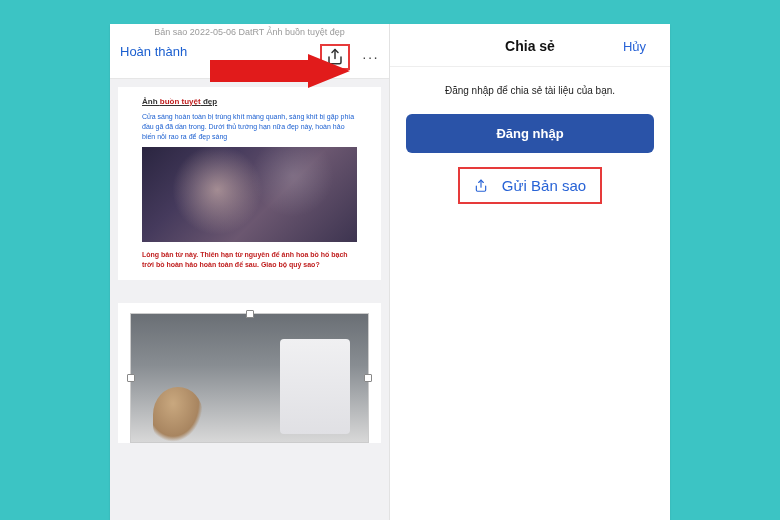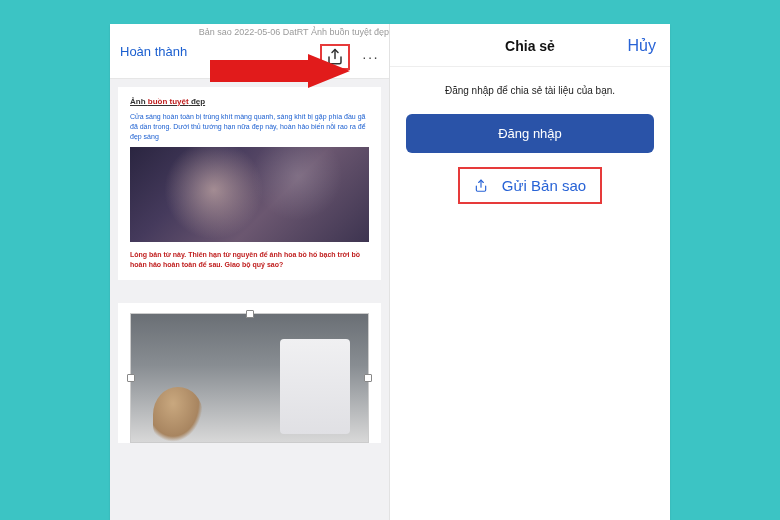--- a/index.html
+++ b/index.html
@@ -23,21 +23,21 @@
     }
     .left-pane {
       width: 50%;
       border-right: 1px solid #e2e2e2;
       display: flex;
       flex-direction: column;
       background: #f1f1f3;
     }
     .doc-title-bar {
       background: #fff;
-      text-align: right;
+      text-align: center;
       font-size: 9px;
       color: #9a9a9a;
       padding: 3px 0 1px;
       white-space: nowrap;
       overflow: hidden;
     }
     .toolbar {
       background: #fff;
       display: flex;
       justify-content: space-between;
@@ -77,21 +77,21 @@
       pointer-events: none;
     }
     .doc-body {
       flex: 1;
       overflow: hidden;
       padding: 8px 8px 0;
     }
     .page {
       background: #fff;
       width: 100%;
-      padding: 10px 12px;
+      padding: 10px 24px;
       font-size: 7px;
       color: #333;
       margin-bottom: 23px;
     }
     .page-title {
       font-weight: bold;
       text-decoration: underline;
       margin-bottom: 6px;
       font-size: 8px;
     }
@@ -181,40 +181,40 @@
       border-bottom: 1px solid #eee;
       position: relative;
     }
     .share-title {
       font-size: 14px;
       font-weight: 600;
       color: #111;
     }
     .cancel-btn {
       position: absolute;
-      right: 14px;
+      right: 24px;
       color: #2863d6;
-      font-size: 16px;
+      font-size: 13px;
     }
     .share-body {
       padding: 18px 16px;
       text-align: center;
     }
     .login-msg {
       font-size: 10px;
       color: #222;
       margin-bottom: 18px;
     }
     .login-btn {
       background: #2a53a8;
       color: #fff;
       border-radius: 6px;
       padding: 12px 0;
       font-size: 13px;
-      font-weight: 400;
+      font-weight: 700;
       margin-bottom: 14px;
     }
     .send-copy-wrap {
       display: inline-flex;
       align-items: center;
       gap: 14px;
       padding: 8px 14px;
       border: 2px solid #e63a3a;
       color: #2863d6;
       font-size: 15px;

